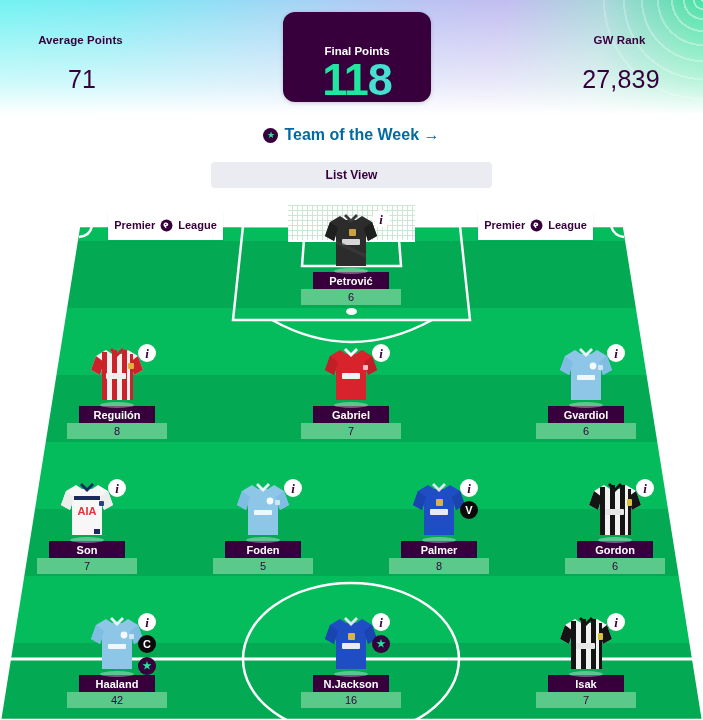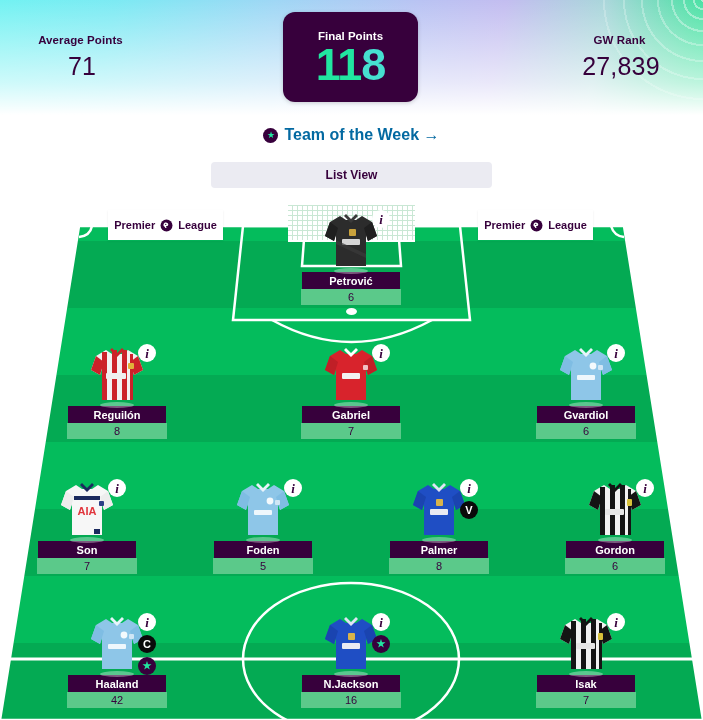--- a/index.html
+++ b/index.html
@@ -33,32 +33,33 @@
     padding: 34px 22px 0 22px;
     gap: 40px;
   }
   .stat { text-align: center; width: 120px; }
   .stat-label {
     font-size: 11.5px; font-weight: 700; color: #37003C; letter-spacing: .1px;
     white-space: nowrap;
   }
   .stat-label .arw { font-weight: 700; margin-left: 3px; }
   .stat-value {
-    font-size: 25px; font-weight: 400; color: #37003C; margin-top: 6px;
+    font-size: 25px; font-weight: 400; color: #37003C; margin-top: 19px;
     letter-spacing: .2px;
   }
   .spacer-center { width: 138px; }
 
   .final-card {
     position: absolute; left: 283px; top: 12px;
-    width: 135px; height: 90px;
+    width: 148px; height: 90px;
     background: #37003C; border-radius: 12px;
     display: flex; flex-direction: column; align-items: center;
-    padding-top: 18px;
+    padding-top: 5px;
     box-shadow: 0 1px 4px rgba(0,0,0,.18);
+    justify-content: flex-end;
   }
   .final-label { font-size: 11.5px; font-weight: 700; color: #ffffff; }
   .final-value {
     font-size: 45px; font-weight: 700; color: #21E6A0; line-height: 1;
     margin-top: 0; letter-spacing: -1px;
   }
   .final-value .d3 { color: #46E0D0; }
 
   
   .totw-bar {
@@ -152,21 +153,21 @@
   .badge {
     width: 18px; height: 18px; border-radius: 50%;
     display: flex; align-items: center; justify-content: center;
     font-size: 11px; font-weight: 700; line-height: 1;
   }
   .badge-info { background: #ffffff; color: #37003C; font-style: italic; font-family: "Liberation Serif", serif; font-size: 13px; }
   .badge-cap  { background: #0a0a0a; color: #ffffff; font-size: 11px; }
   .badge-star { background: #37003C; color: #21E6A0; font-size: 10px; }
 
   .name-plate {
-    width: 98px; height: 17px; background: #37003C;
+    width: 76px; height: 17px; background: #37003C;
     display: flex; align-items: center; justify-content: center;
     color: #ffffff; font-size: 11px; font-weight: 700;
     white-space: nowrap; overflow: hidden;
   }
   .pts-plate {
     width: 100px; height: 16px; background: #5BC98A;
     display: flex; align-items: center; justify-content: center;
     color: #37003C; font-size: 11px; font-weight: 400;
   }
   .ball {

